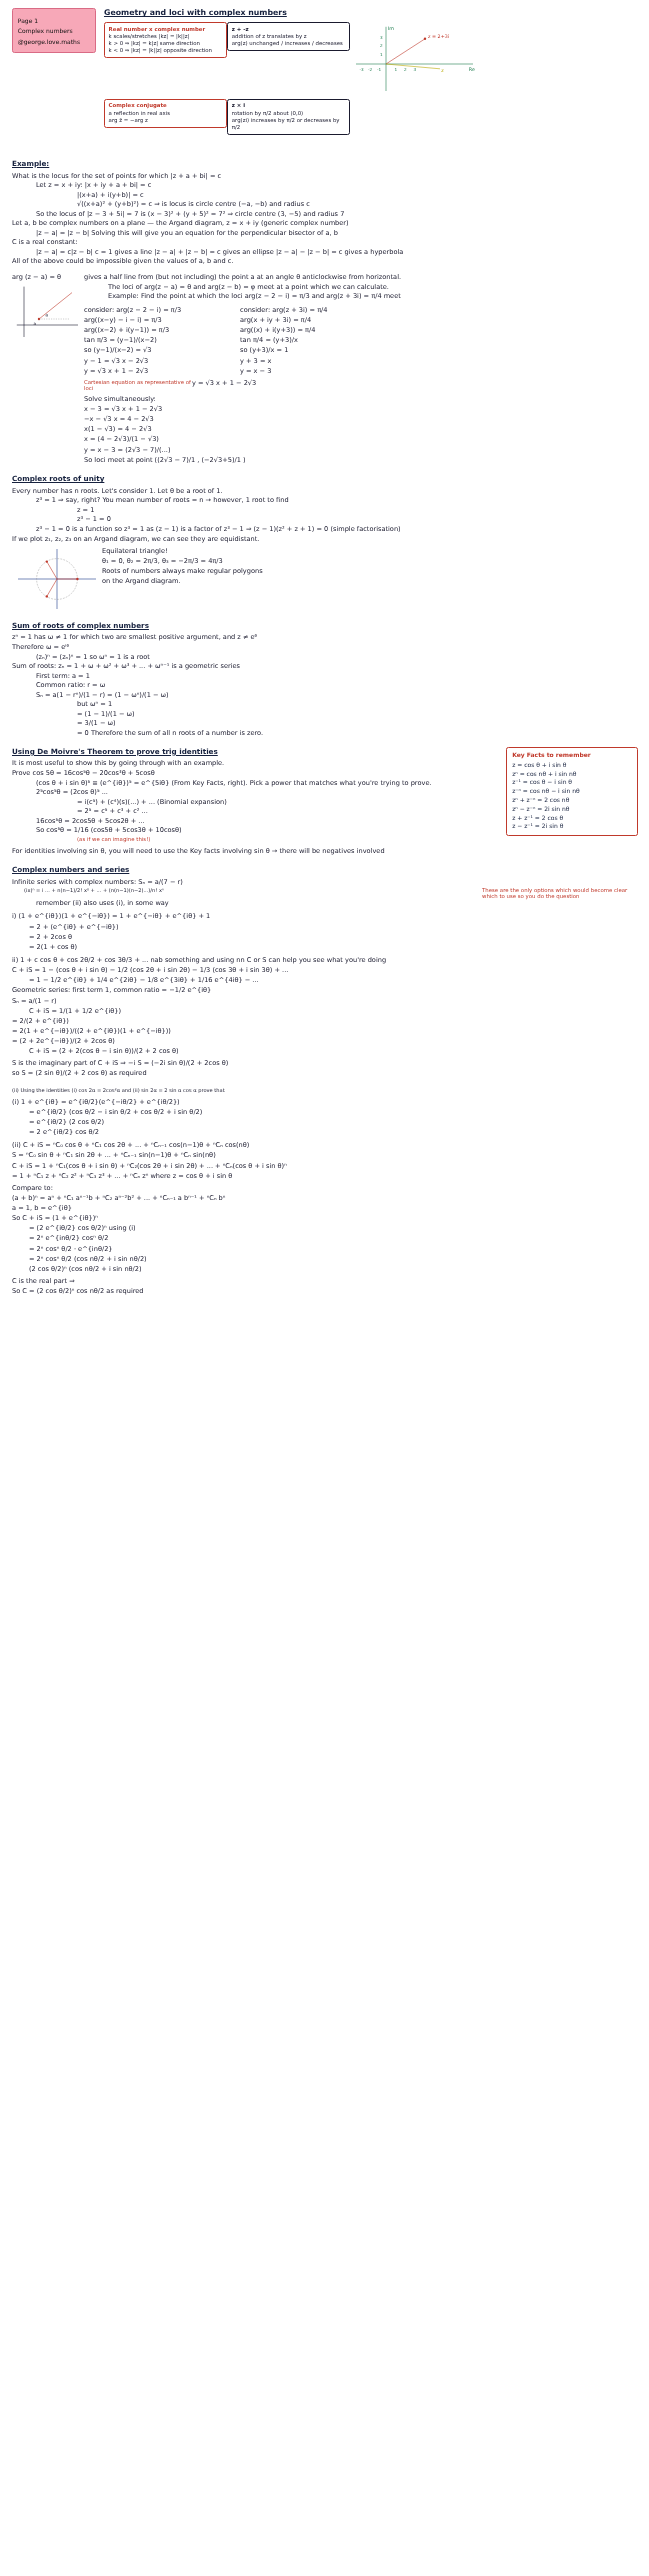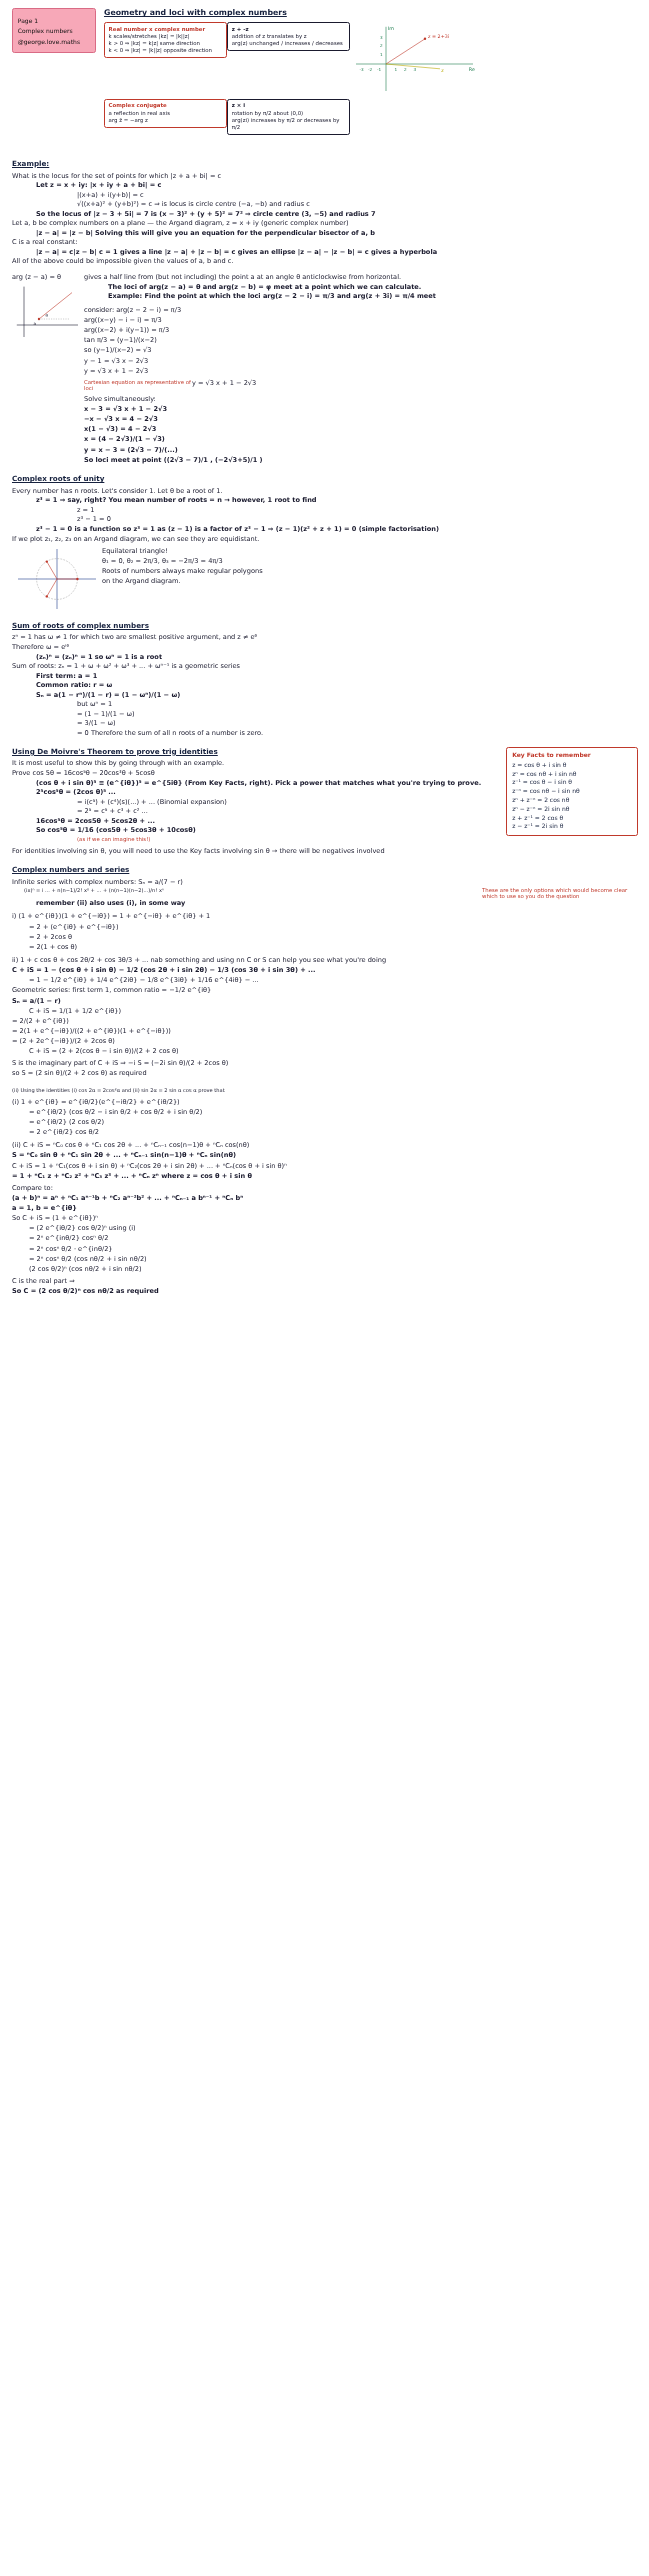--- a/index.html
+++ b/index.html
@@ -17,21 +17,21 @@
   .defbox{border:0.6px solid #c0392b;border-radius:2.4px;padding:2.4px 3.6px;font-size:5.4px;line-height:1.35;}
   .defbox.blkb{border-color:#1a1a2e;}
   .col{display:flex;flex-direction:column;gap:4.8px;}
   .title-main{font-size:7.8px;font-weight:bold;text-decoration:underline;color:#16213e;}
   .axisbox{position:relative;width:129px;height:72px;}
   .content{padding:0 12px;}
   .keyfacts{border:0.6px solid #c0392b;border-radius:2.4px;padding:3.6px 4.8px;width:120px;background:#fff;}
   .keyfacts .kf-title{color:#c0392b;font-size:6px;font-weight:bold;margin-bottom:2.4px;}
   .keyfacts ul{margin:0;padding:0;list-style:none;}
   .keyfacts li{font-size:6px;margin:1.8px 0;color:#16213e;}
-  .indent{margin-left:24px;font-weight:bold;}
+  .indent{margin-left:24px;}
   .indent2{margin-left:48px;padding-left:17px;}
   .indent3{margin-left:72px;}
   svg{display:block;}
   .note{font-size:5.4px;color:#c0392b;}
   .tight{margin:0.6px 0;}
 </style>
 </head>
 <body>
 
 <div class="page">
@@ -133,20 +133,29 @@
           <div class="row" style="margin-top:3.6px">
             <div style="width:156px">
               <div class="txt tight">consider: arg(z − 2 − i) = π/3</div>
               <div class="txt tight">arg((x−y) − i − i) = π/3</div>
               <div class="txt tight">arg((x−2) + i(y−1)) = π/3</div>
               <div class="txt tight">tan π/3 = (y−1)/(x−2)</div>
               <div class="txt tight">so  (y−1)/(x−2) = √3</div>
               <div class="txt tight">y − 1 = √3 x − 2√3</div>
               <div class="txt tight">y = √3 x + 1 − 2√3</div>
             </div>
+            <div style="width:156px">
+              <div class="txt tight">consider:  arg(z + 3i) = π/4</div>
+              <div class="txt tight">arg(x + iy + 3i) = π/4</div>
+              <div class="txt tight">arg((x) + i(y+3)) = π/4</div>
+              <div class="txt tight">tan π/4 = (y+3)/x</div>
+              <div class="txt tight">so  (y+3)/x = 1</div>
+              <div class="txt tight">y + 3 = x</div>
+              <div class="txt tight">y = x − 3</div>
+            </div>
           </div>
           <div class="row" style="margin-top:2.4px">
             <div class="note" style="width:108px">Cartesian equation as representative of loci</div>
             <div class="txt">y = √3 x + 1 − 2√3</div>
           </div>
           <div style="margin-top:3.6px">
             <div class="txt tight">Solve simultaneously:</div>
             <div class="txt tight indent">x − 3 = √3 x + 1 − 2√3</div>
             <div class="txt tight indent">−x − √3 x = 4 − 2√3</div>
             <div class="txt tight indent">x(1 − √3) = 4 − 2√3</div>

